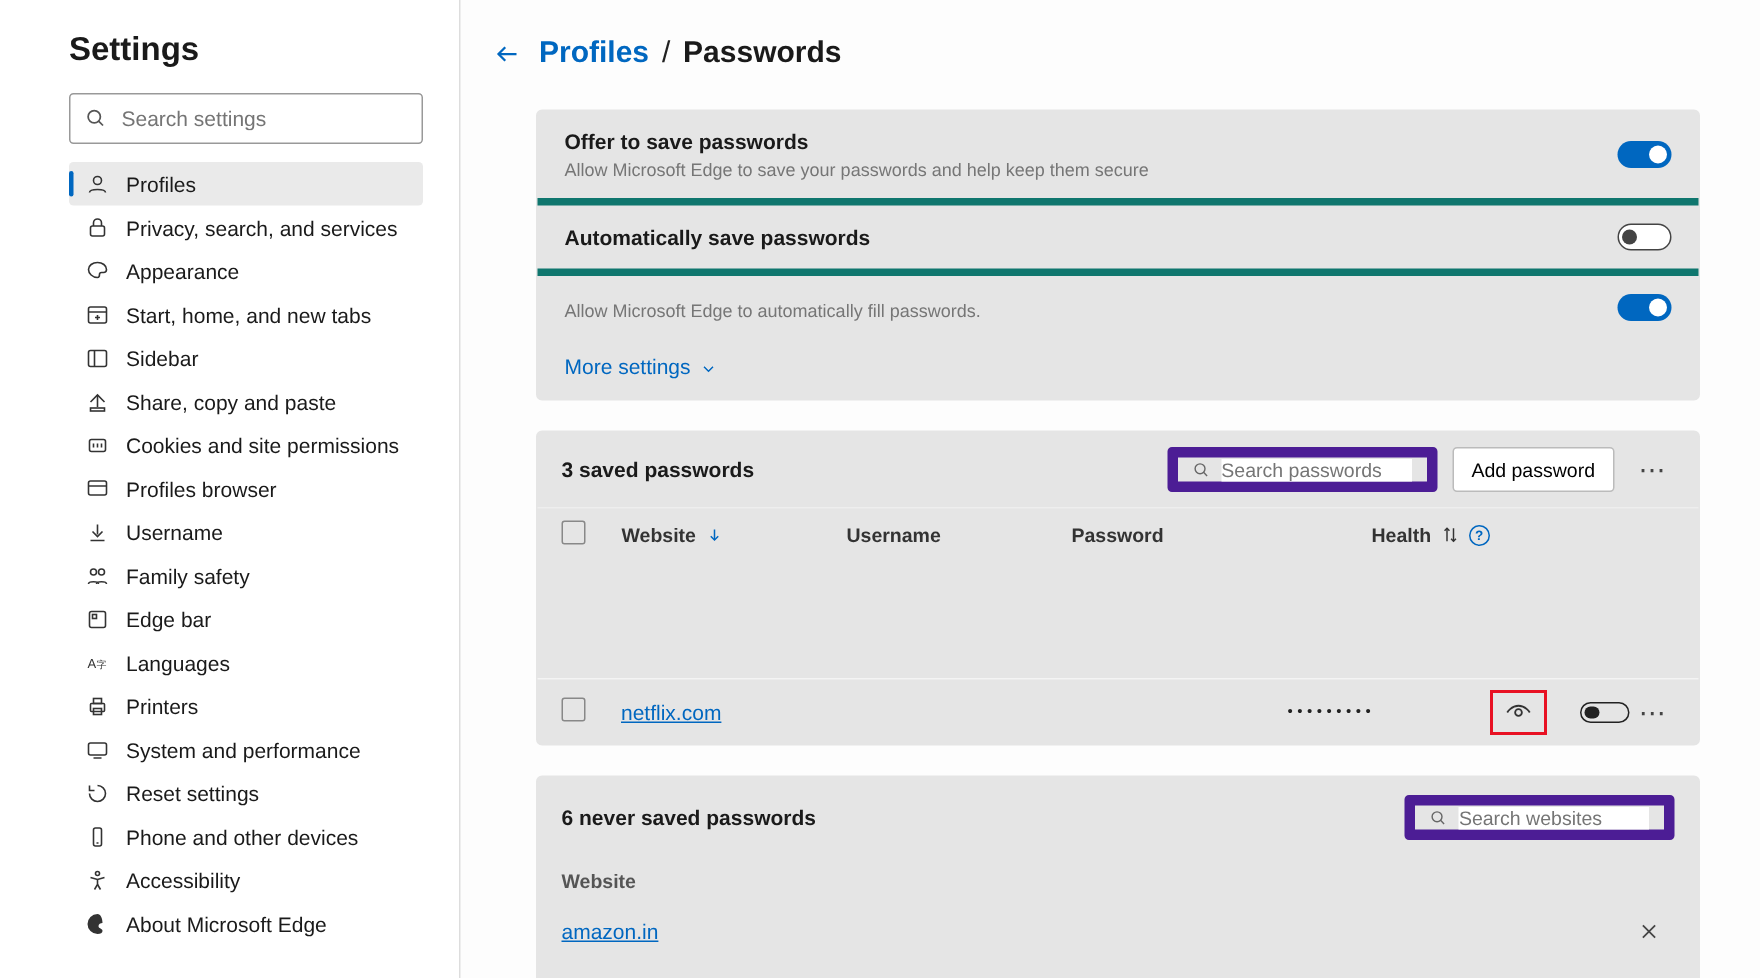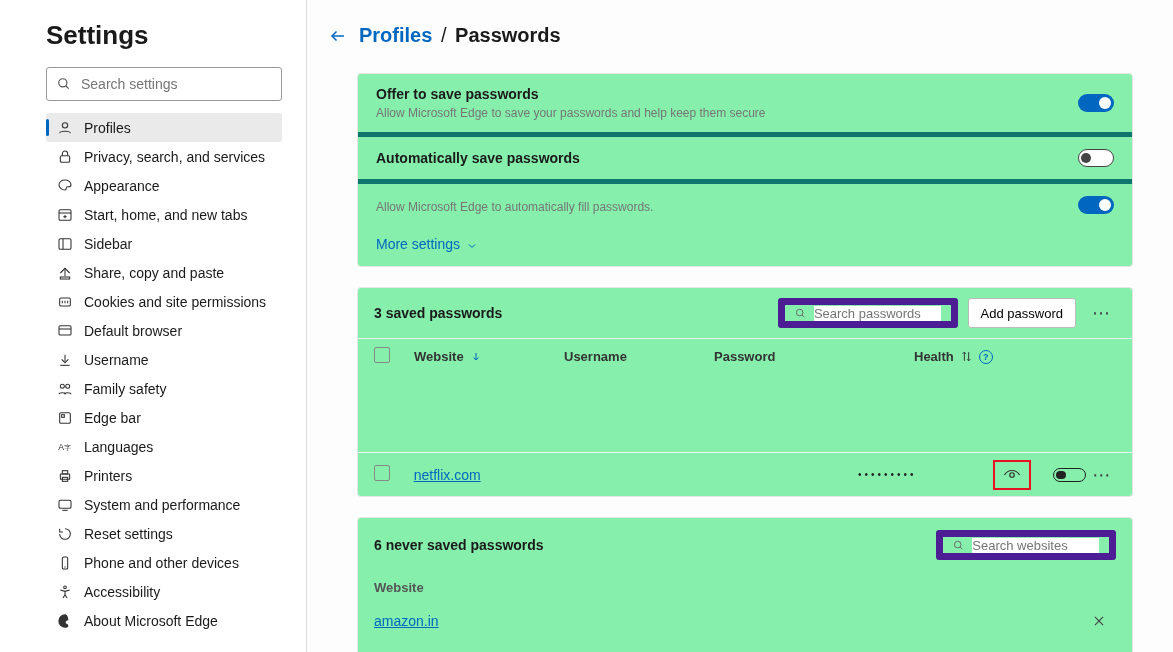--- a/index.html
+++ b/index.html
@@ -14,21 +14,21 @@
     display: flex;
   }
   .sidebar {
     width: 307px;
     padding: 20px 24px 20px 46px;
     border-right: 1px solid #ddd;
     height: 100%;
     overflow-y: auto;
   }
   .sidebar-title {
-    font-size: 26px;
+    font-size: 22px;
     font-weight: 600;
     margin-bottom: 16px;
   }
   .search-box {
     display: flex;
     align-items: center;
     border: 1px solid #999;
     border-radius: 3px;
     height: 34px;
     padding: 0 10px;
@@ -94,21 +94,21 @@
     cursor: pointer;
   }
   .breadcrumb {
     font-size: 20px;
     font-weight: 600;
   }
   .breadcrumb .link { color: #0067c0; }
   .breadcrumb .sep { color: #222; margin: 0 3px; font-weight: 500;}
   .content { padding-left: 28px; }
   .card {
-    background: #86efac;
+    background: #e5e5e5;
     border: 1px solid #e5e5e5;
     border-radius: 4px;
     margin-bottom: 20px;
   }
   .toggle-row {
     padding: 12px 18px;
     display: flex;
     align-items: center;
     justify-content: space-between;
     border-top: 5px solid #0f766e;
@@ -363,21 +363,21 @@
         </span>
       <span class="label">Cookies and site permissions</span>
     </li>
     <li class="nav-item">
       <span class="icon">
           <svg width="16" height="16" viewBox="0 0 24 24" fill="none" stroke="#333" stroke-width="1.6">
             <rect x="3" y="4" width="18" height="14" rx="2"></rect>
             <line x1="3" y1="9" x2="21" y2="9"></line>
           </svg>
         </span>
-      <span class="label">Default browser</span>
+      <span class="label">Profiles browser</span>
     </li>
     <li class="nav-item">
       <span class="icon">
           <svg width="16" height="16" viewBox="0 0 24 24" fill="none" stroke="#333" stroke-width="1.6">
             <path d="M12 4v10"></path>
             <path d="M7 11l5 5 5-5"></path>
             <line x1="5" y1="20" x2="19" y2="20"></line>
           </svg>
         </span>
       <span class="label">Username</span>

